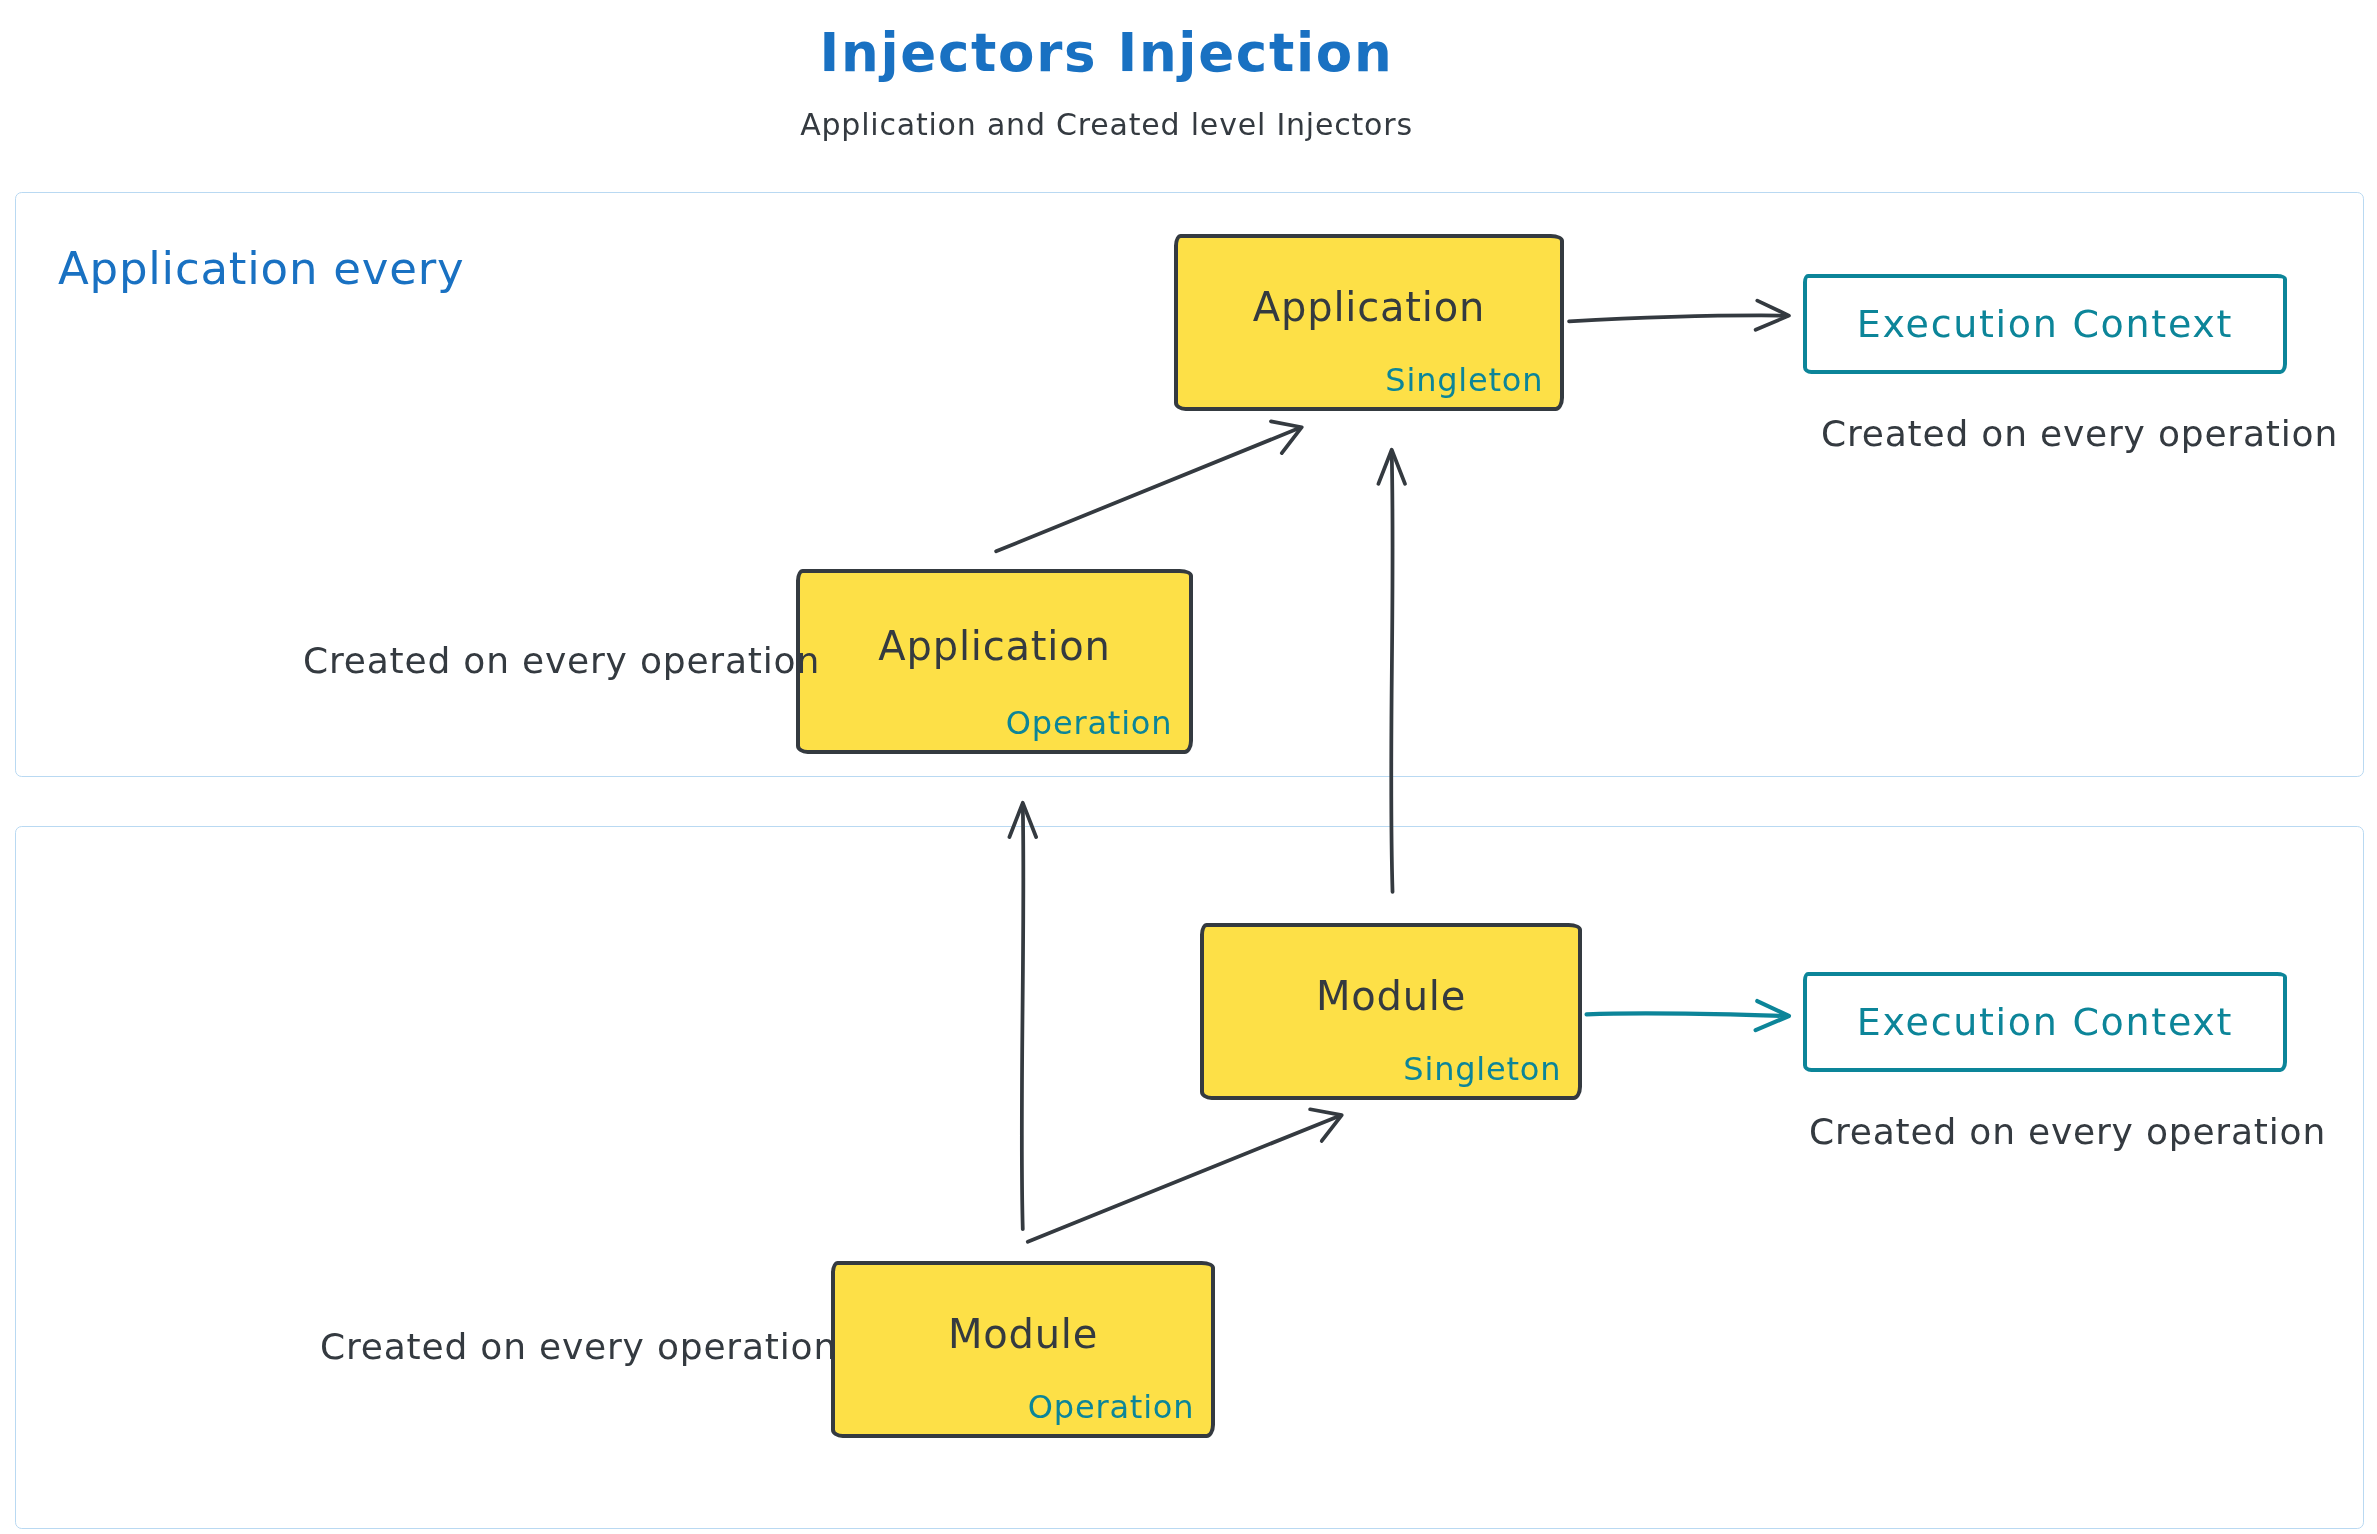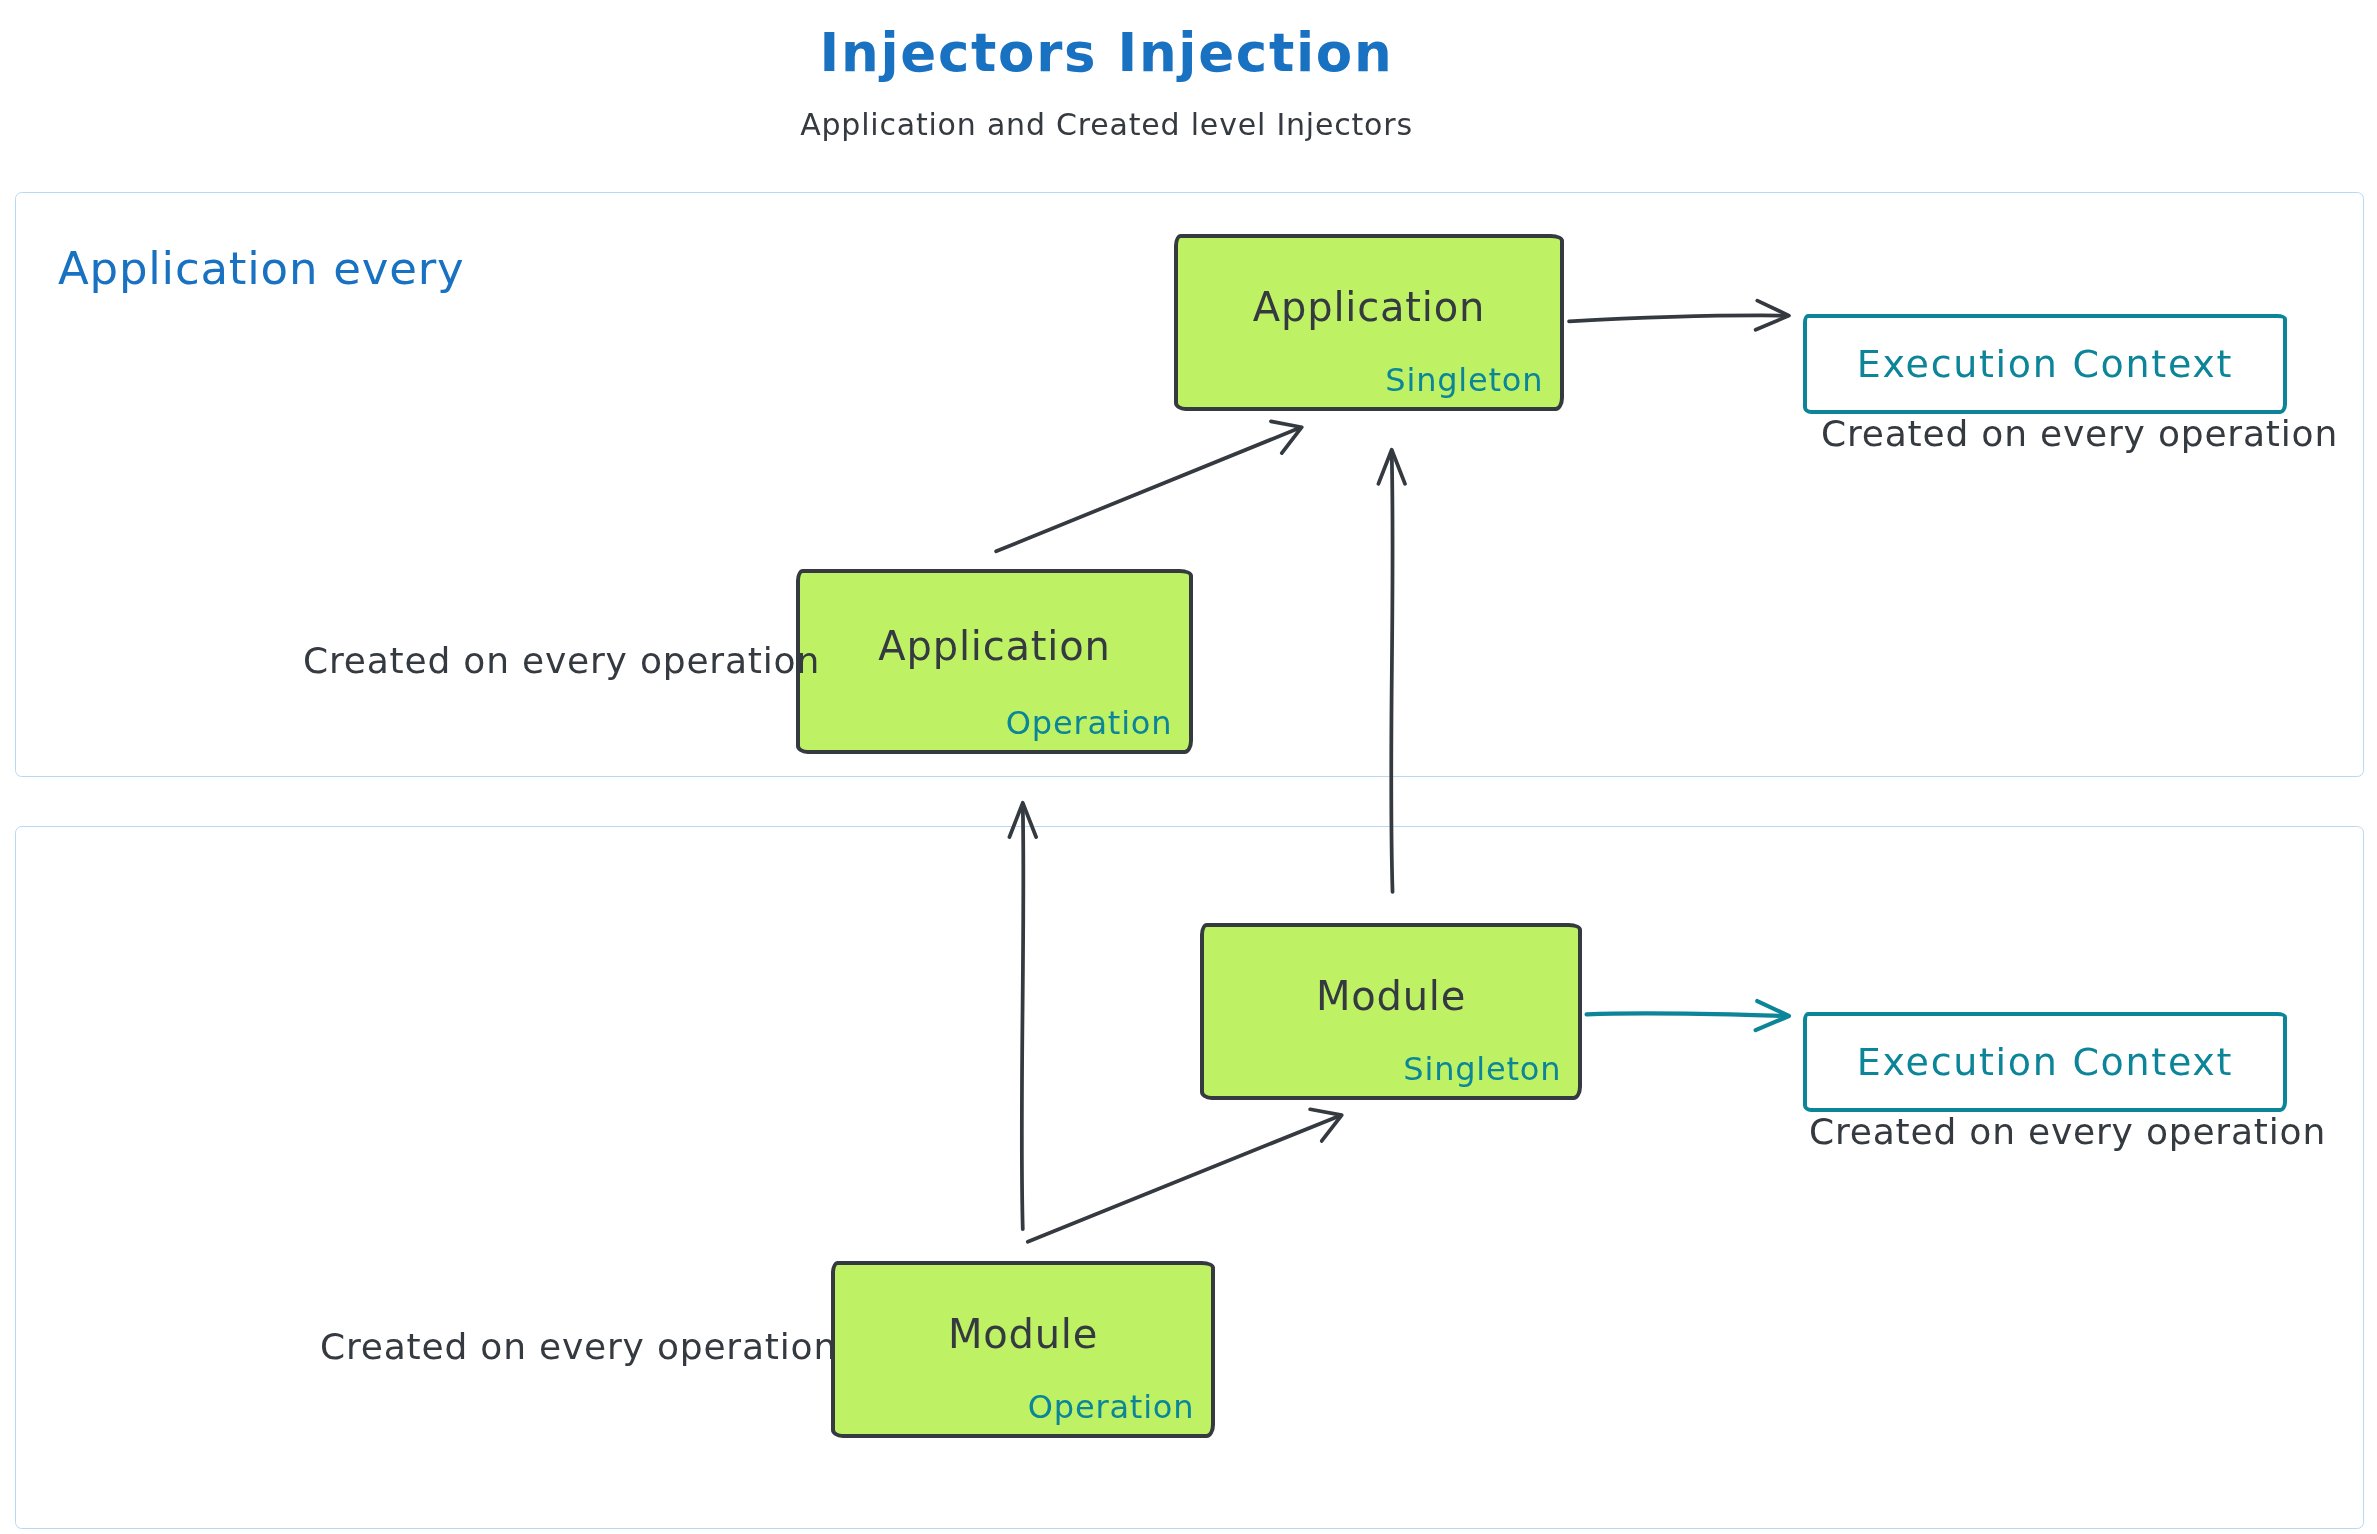--- a/index.html
+++ b/index.html
@@ -40,21 +40,21 @@
   }
   .section-label {
     font-size: 45px;
     color: #1971c2;
     letter-spacing: 0.8px;
   }
 
   .sketch-box {
     border: 4.2px solid #343a40;
     border-radius: 6.7px 13.3px 8.3px 11.7px / 11.7px 6.7px 13.3px 8.3px;
-    background: #bef264;
+    background: #fde047;
     display: flex;
     flex-direction: column;
     box-sizing: border-box;
   }
   .sketch-box .box-title {
     flex: 1;
     display: flex;
     align-items: center;
     justify-content: center;
     font-size: 40px;
@@ -74,21 +74,20 @@
     border: 4.2px solid #0c8599;
     border-radius: 5px 10px 6.7px 8.3px / 8.3px 5px 10px 6.7px;
     background: #ffffff;
     display: flex;
     align-items: center;
     justify-content: center;
     font-size: 38px;
     color: #0c8599;
     letter-spacing: 1.7px;
     box-sizing: border-box;
-    margin-top: 40px;
   }
 
   .note-text {
     font-size: 36px;
     color: #343a40;
     letter-spacing: 0.8px;
     white-space: nowrap;
   }
 
   svg.arrows {

